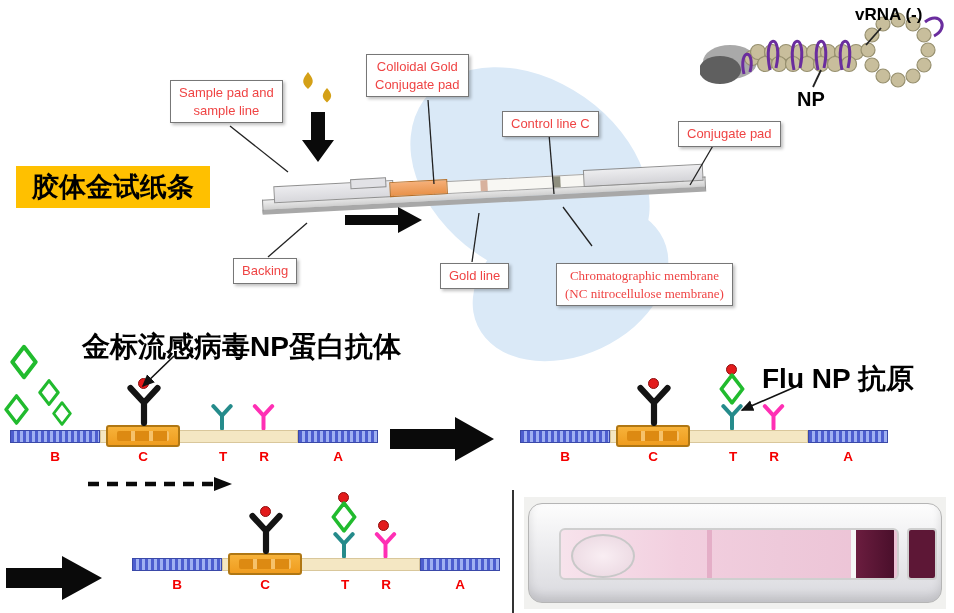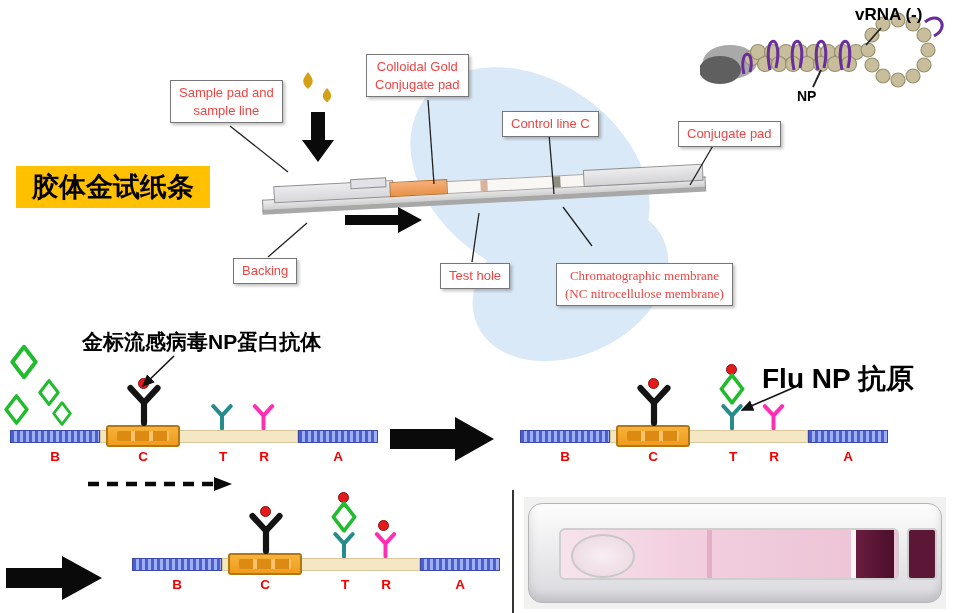--- a/index.html
+++ b/index.html
@@ -50,22 +50,22 @@
        background:linear-gradient(90deg,#f7e3ec,#f2cfdf 35%,#eec9da 65%,#ecc2d5);overflow:hidden;box-sizing:border-box;}
   .faintline{position:absolute;left:146px;top:0;width:5px;height:100%;background:#e4aec7;}
   .whitesep{position:absolute;left:290px;top:0;width:5px;height:100%;background:#f6f6f6;}
   .darkband{position:absolute;left:295px;top:0;width:38px;height:100%;background:linear-gradient(90deg,#6b1d3f,#4a0f2b);}
   .well{position:absolute;left:42px;top:30px;width:60px;height:40px;border-radius:50%;
        border:2px solid #c8c8c8;background:radial-gradient(#f9eef3,#e9d5df);z-index:2;}
   .window2{position:absolute;left:378px;top:24px;width:30px;height:52px;border-radius:4px;background:#5d1736;border:2px solid #cfcfcf;box-sizing:border-box;}
   .overlay{position:absolute;left:0;top:0;z-index:5;pointer-events:none;}
   .virus-svg{position:absolute;left:700px;top:2px;z-index:3;}
   .vrna-lbl{left:855px;top:5px;font-size:17px;}
-  .np-lbl{left:797px;top:88px;font-size:14px;}
-  .gold-lbl{left:82px;top:328px;font-size:21px;}
+  .np-lbl{left:797px;top:88px;font-size:20px;}
+  .gold-lbl{left:82px;top:328px;font-size:28px;}
   .flunp-lbl{left:762px;top:360px;font-size:28px;}
 </style>
 </head>
 <body>
 
 <svg width="0" height="0" style="position:absolute">
   <defs>
     <symbol id="yab" viewBox="0 0 32 36">
       <path d="M16 34 V16 M16 16 L4 3 M16 16 L28 3" stroke="currentColor" stroke-width="5.5" fill="none" stroke-linecap="round"></path>
     </symbol>
@@ -96,21 +96,21 @@
     <div class="part apad3d"></div>
   </div>
 
   <div class="lbl" style="left:170px;top:80px;">Sample pad and
 sample line</div>
   <div class="lbl" style="left:366px;top:54px;">Colloidal Gold
 Conjugate pad</div>
   <div class="lbl" style="left:502px;top:111px;">Control line C</div>
   <div class="lbl" style="left:678px;top:121px;">Conjugate pad</div>
   <div class="lbl" style="left:233px;top:258px;">Backing</div>
-  <div class="lbl" style="left:440px;top:263px;">Test hole</div>
+  <div class="lbl" style="left:440px;top:263px;">Gold line</div>
   <div class="lbl" style="left:556px;top:263px;font-family:Liberation Serif, serif;">Chromatographic membrane
 (NC nitrocellulose membrane)</div>
 
   <div class="title-zh">胶体金试纸条</div>
 
   <svg class="virus-svg" width="254" height="115" viewBox="0 0 254 115">
     <ellipse cx="30" cy="60" rx="27" ry="17" fill="#a9a9a9"></ellipse>
     <ellipse cx="20" cy="68" rx="21" ry="14" fill="#5f5f5f"></ellipse>
     <g fill="#C8BE9C" stroke="#97906f" stroke-width="1.2">
       <circle cx="52" cy="56" r="7.5"></circle>

